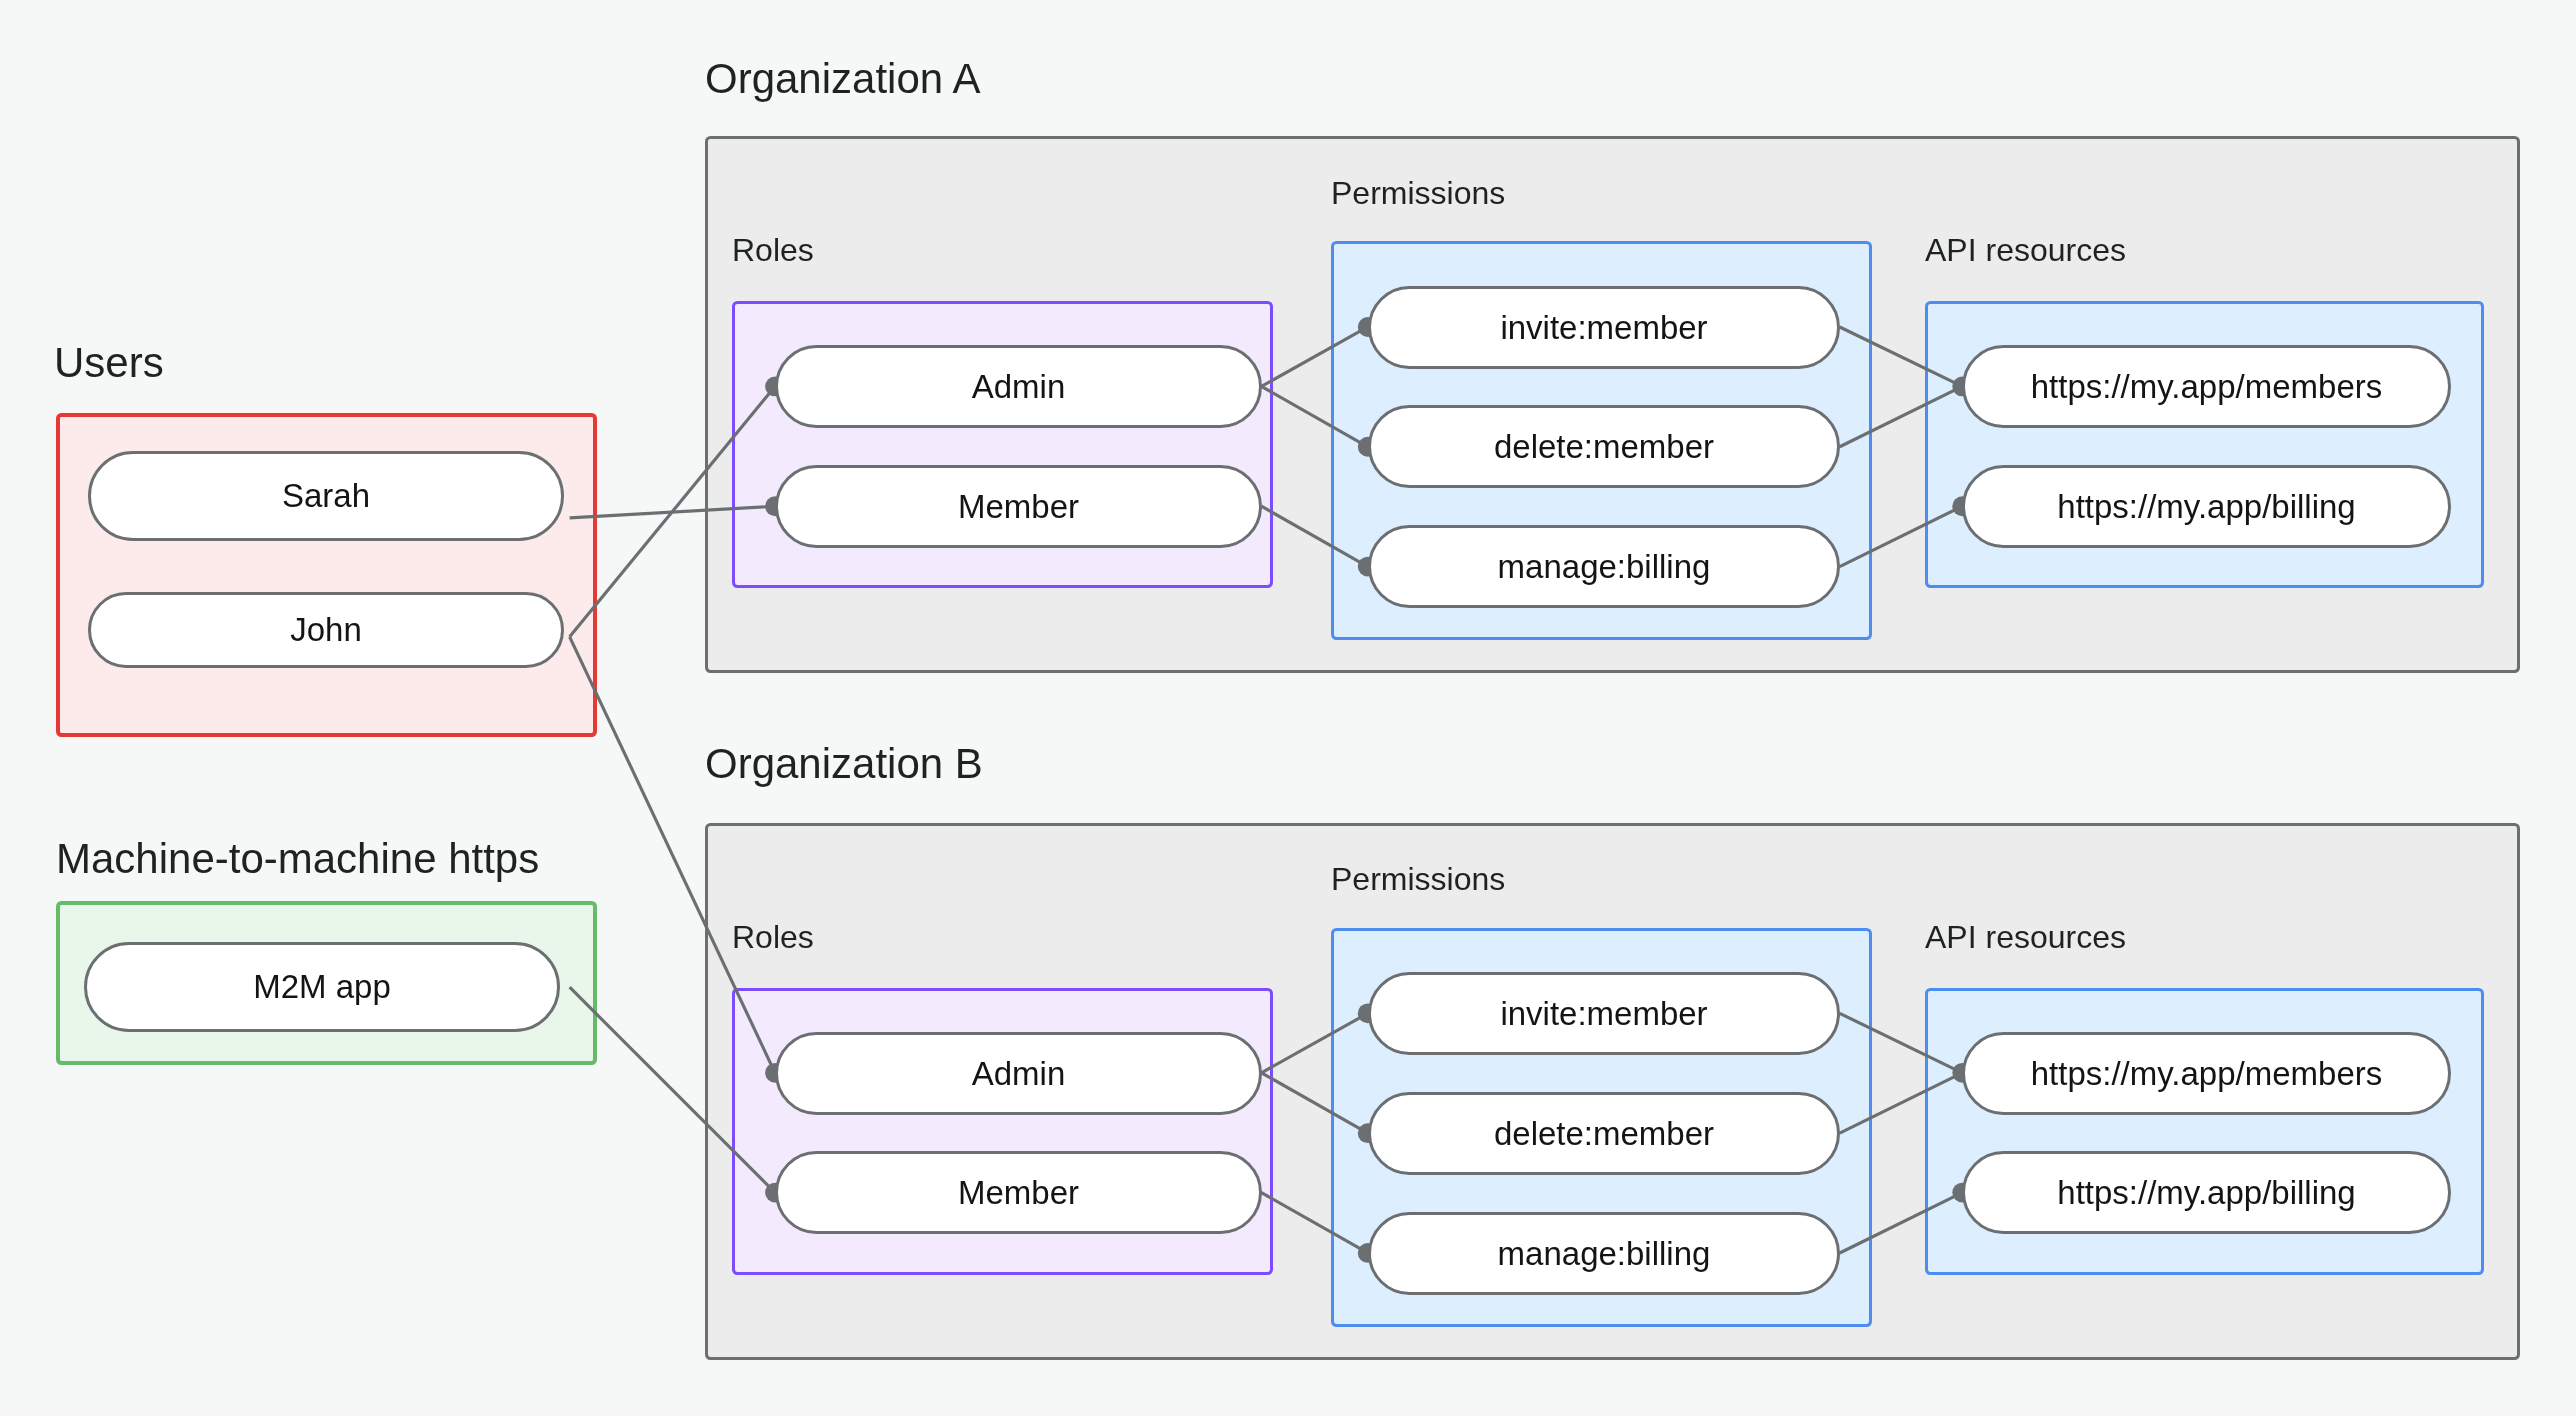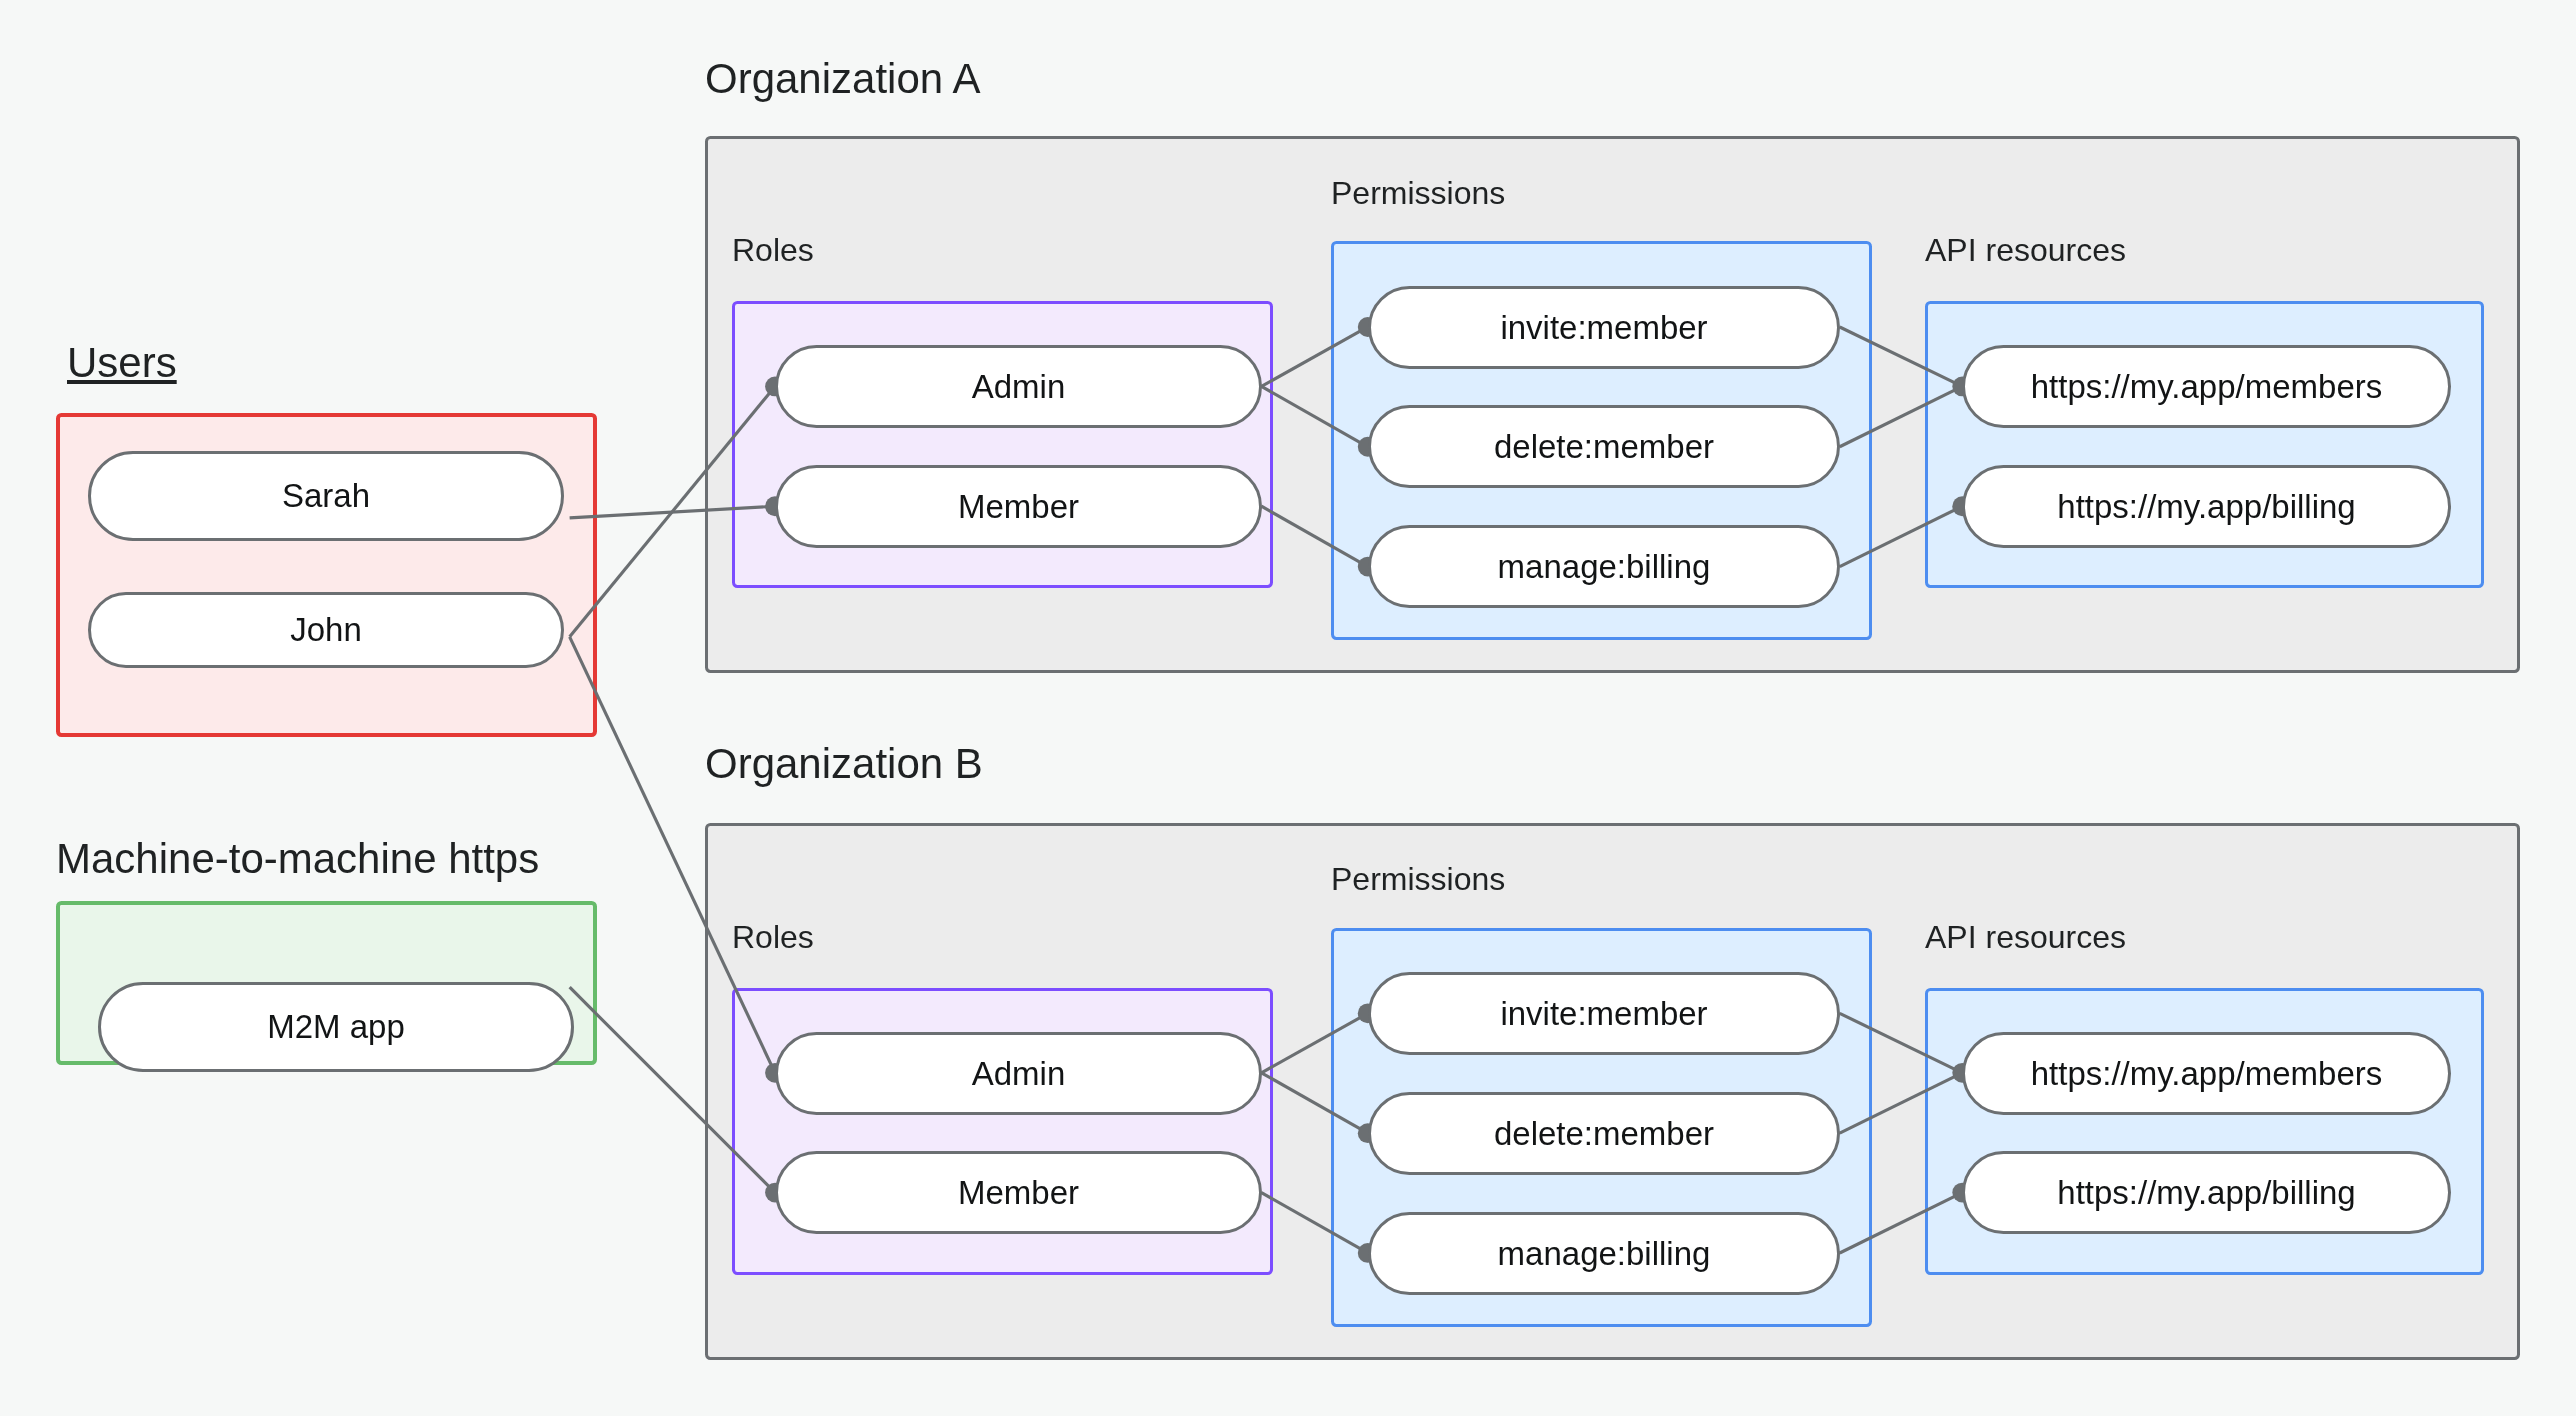--- a/index.html
+++ b/index.html
@@ -122,33 +122,33 @@
 
     <circle cx="860" cy="1191" r="11"></circle>
     <circle cx="860" cy="1324" r="11"></circle>
     <circle cx="1518" cy="1125" r="11"></circle>
     <circle cx="1518" cy="1258" r="11"></circle>
     <circle cx="1518" cy="1391" r="11"></circle>
     <circle cx="2178" cy="1191" r="11"></circle>
     <circle cx="2178" cy="1324" r="11"></circle>
   </svg>
 
-  <div class="caption" style="left:67px; top:342px;text-decoration:underline;">Users</div>
+  <div class="caption" style="left:54px; top:342px;">Users</div>
 
   <div class="group-box group-users" style="left:56px; top:413px; width:541px; height:324px;"></div>
 
   <div class="pill" style="left:88px; top:451px; width:476px; height:90px;">Sarah</div>
 
   <div class="pill" style="left:88px; top:592px; width:476px; height:76px;">John</div>
 
   <div class="caption" style="left:56px; top:838px;">Machine-to-machine https</div>
 
   <div class="group-box group-m2m" style="left:56px; top:901px; width:541px; height:164px;"></div>
 
-  <div class="pill" style="left:98px; top:942px; width:476px; height:90px;margin-top:40px;">M2M app</div>
+  <div class="pill" style="left:84px; top:942px; width:476px; height:90px;">M2M app</div>
 
   <div class="caption" style="left:705px; top:58px;">Organization A</div>
 
   <div class="org-box" style="left:705px; top:136px; width:1815px; height:537px;"></div>
 
   <div class="caption" style="left:732px; top:234px; font-size:32px;">Roles</div>
 
   <div class="group-box group-roles" style="left:732px; top:301px; width:541px; height:287px;"></div>
 
   <div class="pill" style="left:775px; top:345px; width:487px; height:83px;">Admin</div>

